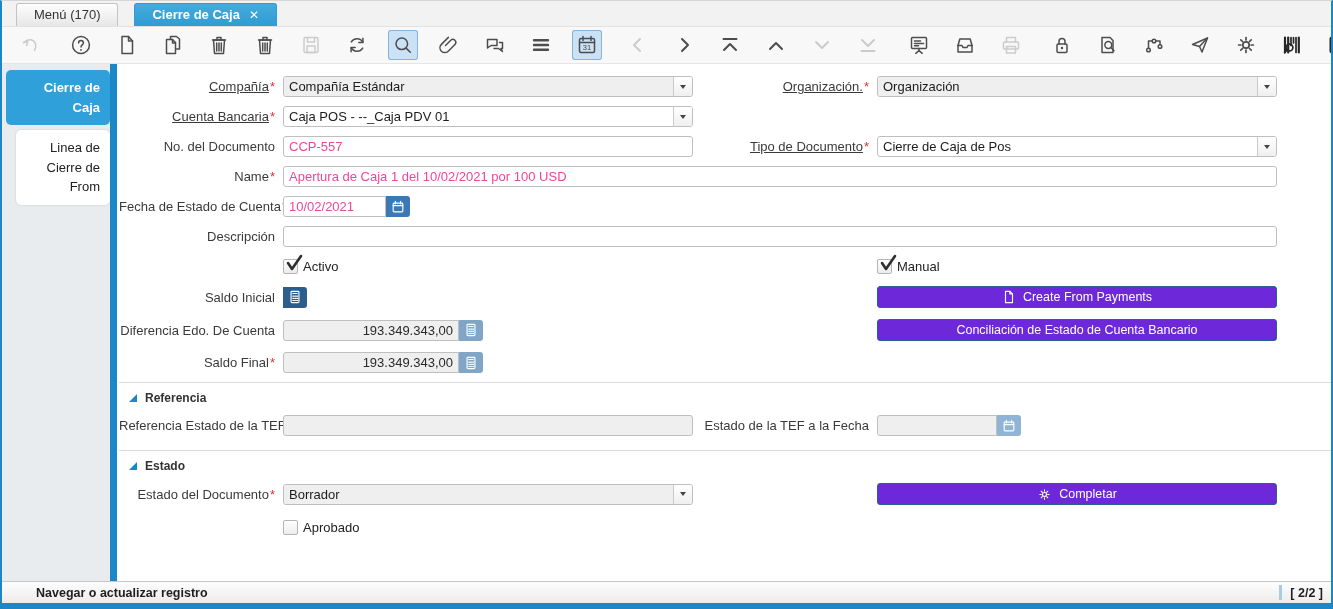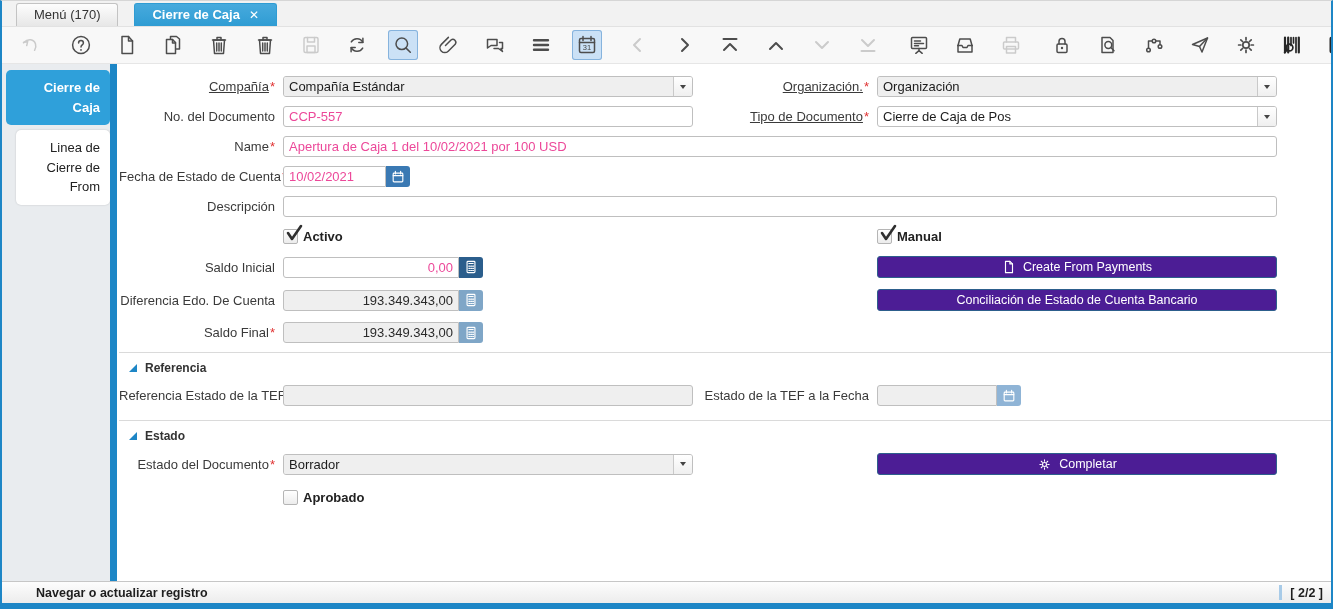--- a/index.html
+++ b/index.html
@@ -67,23 +67,23 @@
   .calcbtn.dis{background:#7fa6c7;cursor:default;}
   .dategrp .tinput{width:103px;border-radius:3px 0 0 3px;}
   .calbtn{background:#3a79b3;}
   .calbtn.dis{background:#8fb4d6;cursor:default;}
   .wic{stroke:#fff;fill:none;stroke-width:1.3;stroke-linecap:round;stroke-linejoin:round;width:14px;height:14px;}
 
   .cbrow{display:flex;align-items:center;gap:5px;}
   .cbox{width:15px;height:15px;border:1px solid #b5b5b5;border-radius:2px;background:linear-gradient(#fff,#ececec);
     position:relative;flex:none;cursor:pointer;}
   .cbox svg{position:absolute;left:0;top:-7px;width:20px;height:20px;overflow:visible;}
-  .cbl{color:#222;font-weight:bold;}
-
-  .pbtn{width:100%;height:22px;background:#4c1d95;border:1px solid #2d5f8c;border-radius:3px;color:#fff;
+  .cbl{color:#222;}
+
+  .pbtn{width:100%;height:22px;background:#6d28d9;border:1px solid #2d5f8c;border-radius:3px;color:#fff;
     font-size:12.5px;display:flex;align-items:center;justify-content:center;gap:7px;cursor:pointer;font-family:inherit;}
   .pbtn svg{width:14px;height:14px;}
 
   .sect-sep{border-top:1px solid #dadada;margin:3px 0 8px 0;}
   .sect-head{display:flex;align-items:center;gap:8px;padding-left:10px;margin-bottom:10px;cursor:pointer;}
   .tri{width:0;height:0;border-left:8px solid transparent;border-bottom:8px solid #1d86c6;flex:none;}
   .sect-title{font-size:12px;font-weight:bold;color:#333;}
 
   
   .statusbar{height:22px;flex:none;border-top:1px solid #c6c6c6;background:linear-gradient(#fdfdfd,#ececec);
@@ -316,20 +316,29 @@
         </div>
         <div class="flabel col3"><span class="lz">Organización.</span><span class="req">*</span></div>
         <div class="combo ro col4">
           <span class="val">Organización</span>
           <span class="dbtn">
               <span class="darr"></span>
             </span>
         </div>
       </div>
 
+      <div class="frow">
+        <div class="flabel col1"><span class="lz">Cuenta Bancaria</span><span class="req">*</span></div>
+        <div class="combo col2">
+          <span class="val">Caja POS - --_Caja PDV 01</span>
+          <span class="dbtn">
+              <span class="darr"></span>
+            </span>
+        </div>
+      </div>
 
       <div class="frow">
         <div class="flabel col1"><span>No. del Documento</span></div>
         <div class="col2"><input class="tinput" value="CCP-557" style=""></div>
         <div class="flabel col3"><span class="lz">Tipo de Documento</span><span class="req">*</span></div>
         <div class="combo col4">
           <span class="val">Cierre de Caja de Pos</span>
           <span class="dbtn">
               <span class="darr"></span>
             </span>
@@ -374,21 +383,20 @@
                 <path d="M4 10l4 6 9-13" stroke="#2f2f2f" stroke-width="2.6" fill="none" stroke-linecap="round" stroke-linejoin="round"></path>
               </svg>
             </span>
           <span class="cbl">Manual</span>
         </div>
       </div>
 
       <div class="frow" style="margin-bottom:11px;">
         <div class="flabel col1"><span>Saldo Inicial</span></div>
         <div class="numgrp col2">
-          <input class="tinput" value="0,00" style="">
           <button class="sqbtn calcbtn">
               <svg viewBox="0 0 16 16" class="wic">
                 <rect x="3.5" y="1.5" width="9" height="13" rx="1"></rect>
                 <path d="M5.5 4h5"></path>
                 <path d="M5.5 7h1M7.7 7h1M9.9 7h1M5.5 9.5h1M7.7 9.5h1M9.9 9.5h1M5.5 12h1M7.7 12h1M9.9 12h1"></path>
               </svg>
             </button>
         </div>
         <button class="pbtn col4">
           <svg viewBox="0 0 16 16" class="wic">

